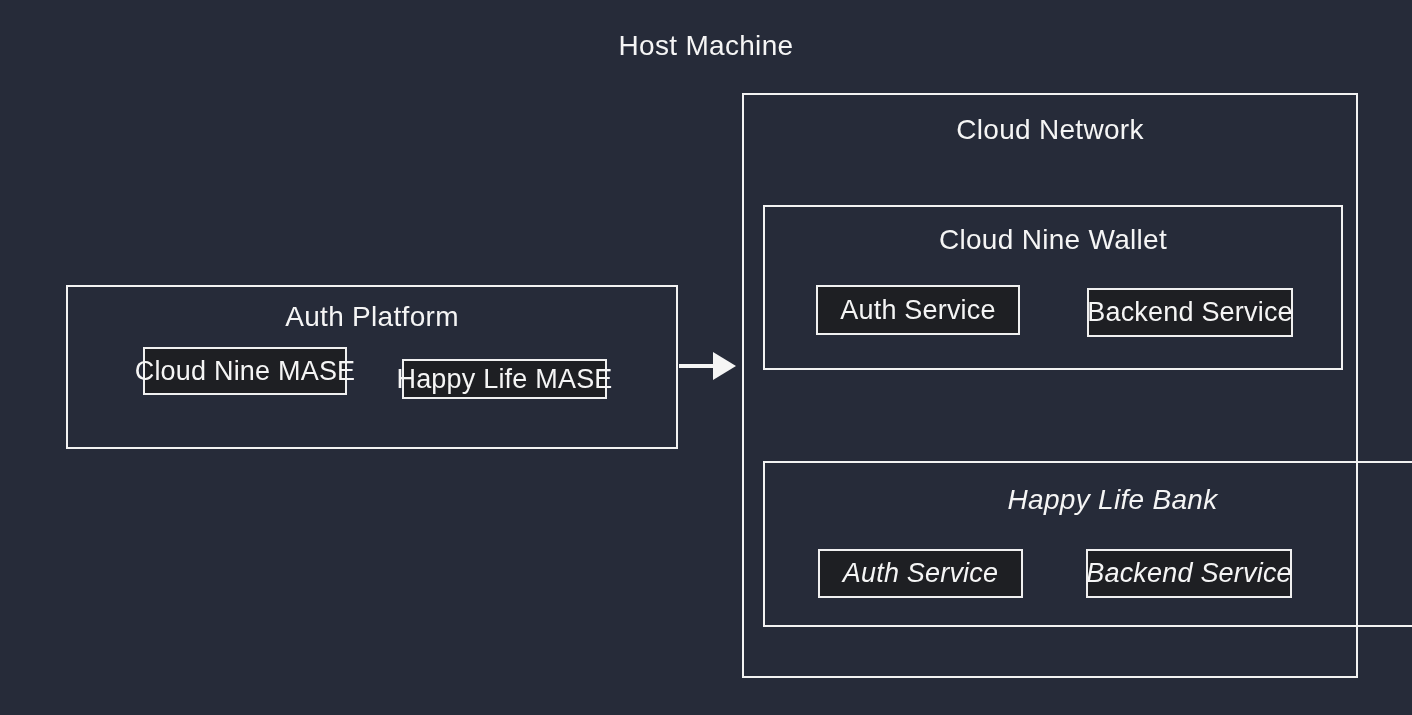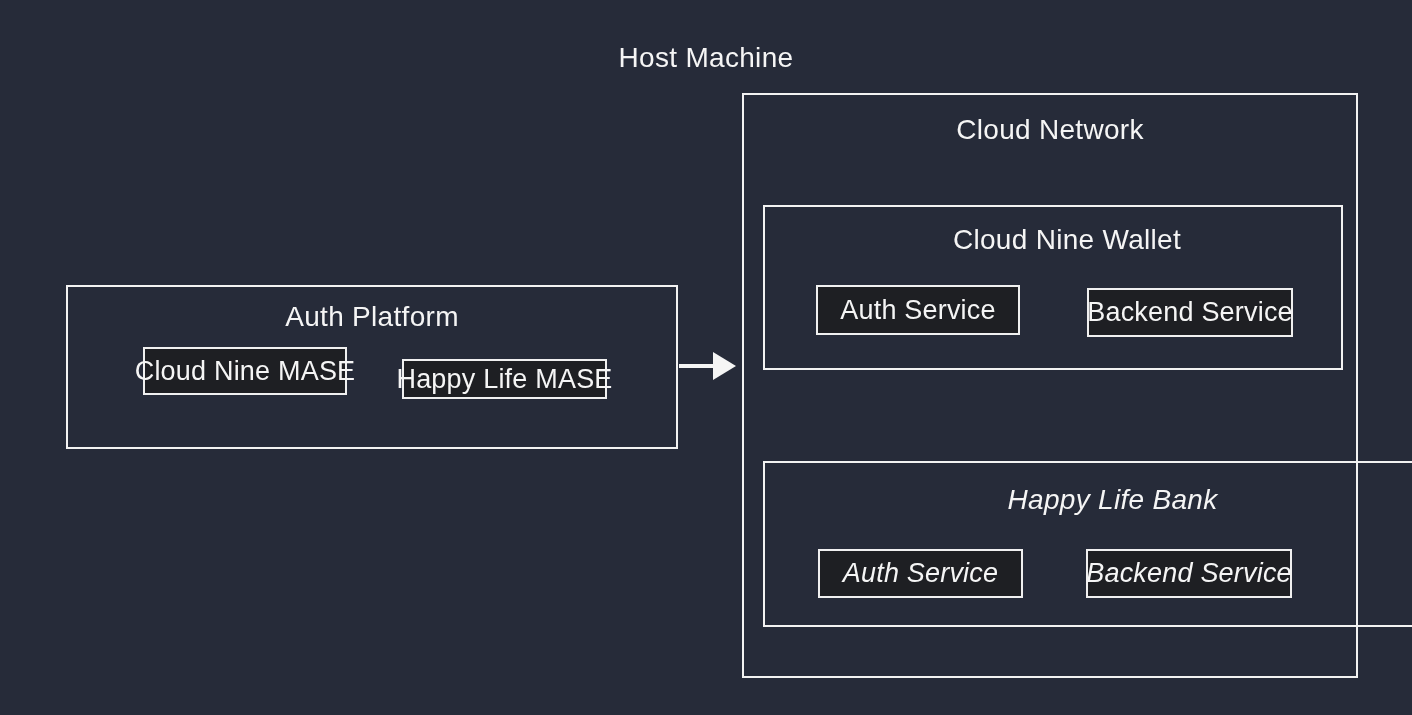--- a/index.html
+++ b/index.html
@@ -37,21 +37,21 @@
     justify-content: center;
   }
   .service-label {
     font-size: 27px;
     color: #f5f5f5;
     white-space: nowrap;
     letter-spacing: 0.2px;
   }
   
   #host-label {
-    left: 0; top: 30px; width: 1412px; margin-top: 12px;
+    left: 0; top: 30px; width: 1412px;
   }
   
   #test-platform { left: 66px; top: 285px; width: 612px; height: 164px; }
   #test-platform-title { left: 0; top: 14px; width: 100%; }
   #cn-mase { left: 75px;  top: 60px; width: 204px; height: 48px; }
   #hl-mase { left: 334px; top: 72px; width: 205px; height: 40px; }
   
   #flow-arrow { left: 679px; top: 352px; width: 57px; height: 28px; }
   #flow-arrow .shaft {
     position: absolute; left: 0; top: 12px; width: 36px; height: 4px;
@@ -61,21 +61,21 @@
     position: absolute; right: 0; top: 0;
     width: 0; height: 0;
     border-top: 14px solid transparent;
     border-bottom: 14px solid transparent;
     border-left: 23px solid #f5f5f5;
   }
   
   #docker-network { left: 742px; top: 93px; width: 616px; height: 585px; }
   #docker-network-title { left: 0; top: 19px; width: 100%; }
   #cn-wallet { left: 19px; top: 110px; width: 580px; height: 165px; }
-  #cn-wallet-title { left: 14px; top: 17px; width: 100%; }
+  #cn-wallet-title { left: 0; top: 17px; width: 100%; }
   #cn-auth    { left: 51px;  top: 78px; width: 204px; height: 50px; }
   #cn-backend { left: 322px; top: 81px; width: 206px; height: 49px; }
   #hl-bank { left: 19px; top: 366px; width: 699px; height: 166px; font-style: italic; }
   #hl-bank-title { left: 0; top: 21px; width: 100%; }
   #hl-auth    { left: 53px;  top: 86px; width: 205px; height: 49px; }
   #hl-backend { left: 321px; top: 86px; width: 206px; height: 49px; }
 </style>
 </head>
 <body>
 

